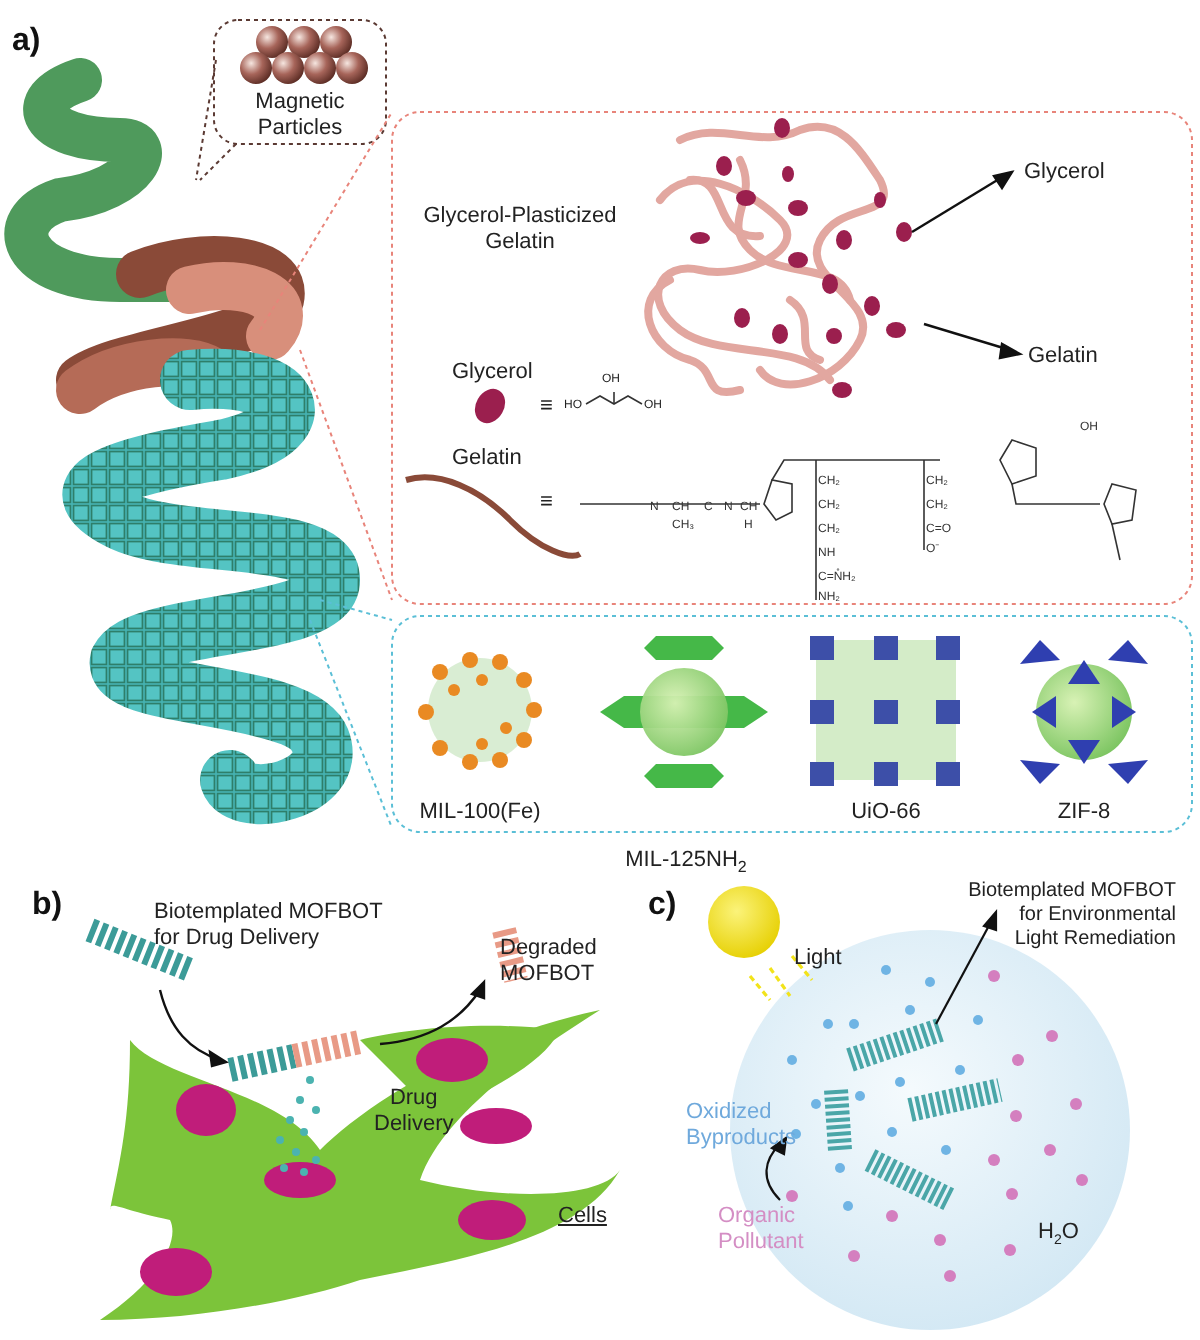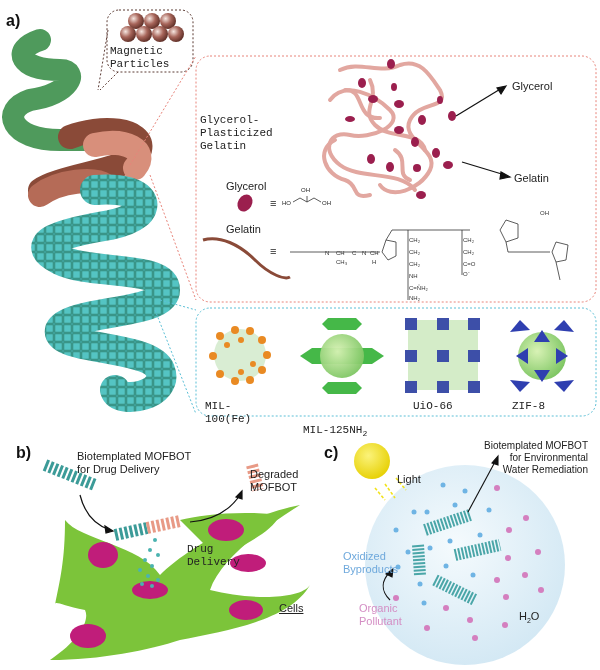--- a/index.html
+++ b/index.html
@@ -1,20 +1,20 @@
 <!DOCTYPE html>
 <html><head>
 <meta charset="utf-8">
 <style>
   html,body{margin:0;padding:0;background:#fff;}
   body{width:600px;height:670px;position:relative;overflow:hidden;font-family:"Liberation Sans",sans-serif;color:#222;}
   .abs{position:absolute;}
   .panel-label{font-weight:bold;font-size:16px;color:#111;}
   .txt{font-size:11px;color:#222;line-height:13px;}
-  .center{font-family:Liberation Mono, monospace;}
+  .center{text-align:center;}
   svg{position:absolute;left:0;top:0;}
 </style>
 </head>
 <body>
 
 <svg width="600" height="670">
   <defs>
     <radialGradient id="ball" cx="0.35" cy="0.35" r="0.7">
       <stop offset="0" stop-color="#f6e6e0"></stop>
         <stop offset="0.5" stop-color="#a7655a"></stop>
@@ -290,21 +290,21 @@
       <polygon points="393,569 386,574 392,577" fill="#111"></polygon>
   </g>
 </svg>
 
 <div class="abs panel-label" style="left:6px;top:12px;">a)</div>
 <div class="abs txt center" style="left:110px;top:45px;width:80px;">
   <div>Magnetic</div>
   <div>Particles</div>
 </div>
 
-<div class="abs txt center" style="left:200px;top:114px;width:120px;">
+<div class="abs txt center" style="left:200px;top:102px;width:120px;">
   <div>Glycerol-Plasticized</div>
   <div>Gelatin</div>
 </div>
 <div class="abs txt" style="left:512px;top:80px;">Glycerol</div>
 <div class="abs txt" style="left:514px;top:172px;">Gelatin</div>
 <div class="abs txt" style="left:226px;top:180px;">Glycerol</div>
 <div class="abs txt" style="left:270px;top:197px;">≡</div>
 <div class="abs" style="left:301px;top:187px;font-size:6px;">OH</div>
 <div class="abs" style="left:282px;top:200px;font-size:6px;">HO</div>
 <div class="abs" style="left:322px;top:200px;font-size:6px;">OH</div>
@@ -329,21 +329,21 @@
   <div>Drug</div>
   <div>Delivery</div>
 </div>
 <div class="abs txt" style="left:279px;top:602px;text-decoration:underline;">Cells</div>
 
 <div class="abs panel-label" style="left:324px;top:444px;">c)</div>
 <div class="abs txt" style="left:397px;top:473px;">Light</div>
 <div class="abs txt" style="left:480px;top:440px;width:108px;text-align:right;font-size:10px;line-height:12px;">
   <div>Biotemplated MOFBOT</div>
   <div>for Environmental</div>
-  <div>Water Remediation</div>
+  <div>Light Remediation</div>
 </div>
 <div class="abs txt" style="left:343px;top:550px;color:#6fa9dc;">
   <div>Oxidized</div>
   <div>Byproducts</div>
 </div>
 <div class="abs txt" style="left:359px;top:602px;color:#d48ec4;">
   <div>Organic</div>
   <div>Pollutant</div>
 </div>
 <div class="abs txt" style="left:519px;top:610px;"><span>H</span><sub style="font-size:7px;">2</sub><span>O</span></div>

